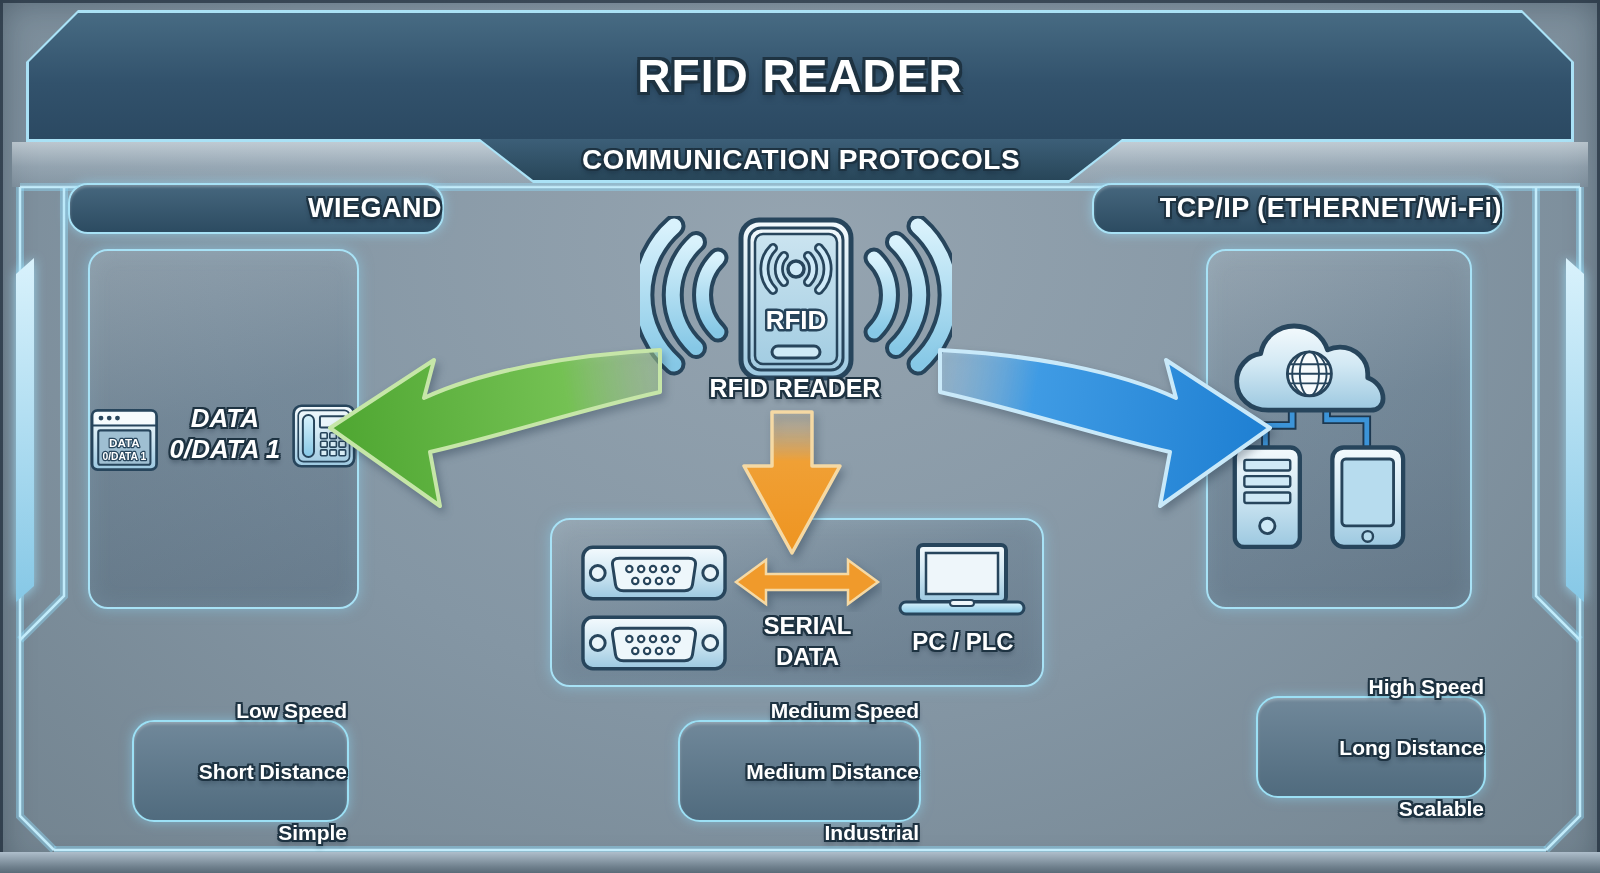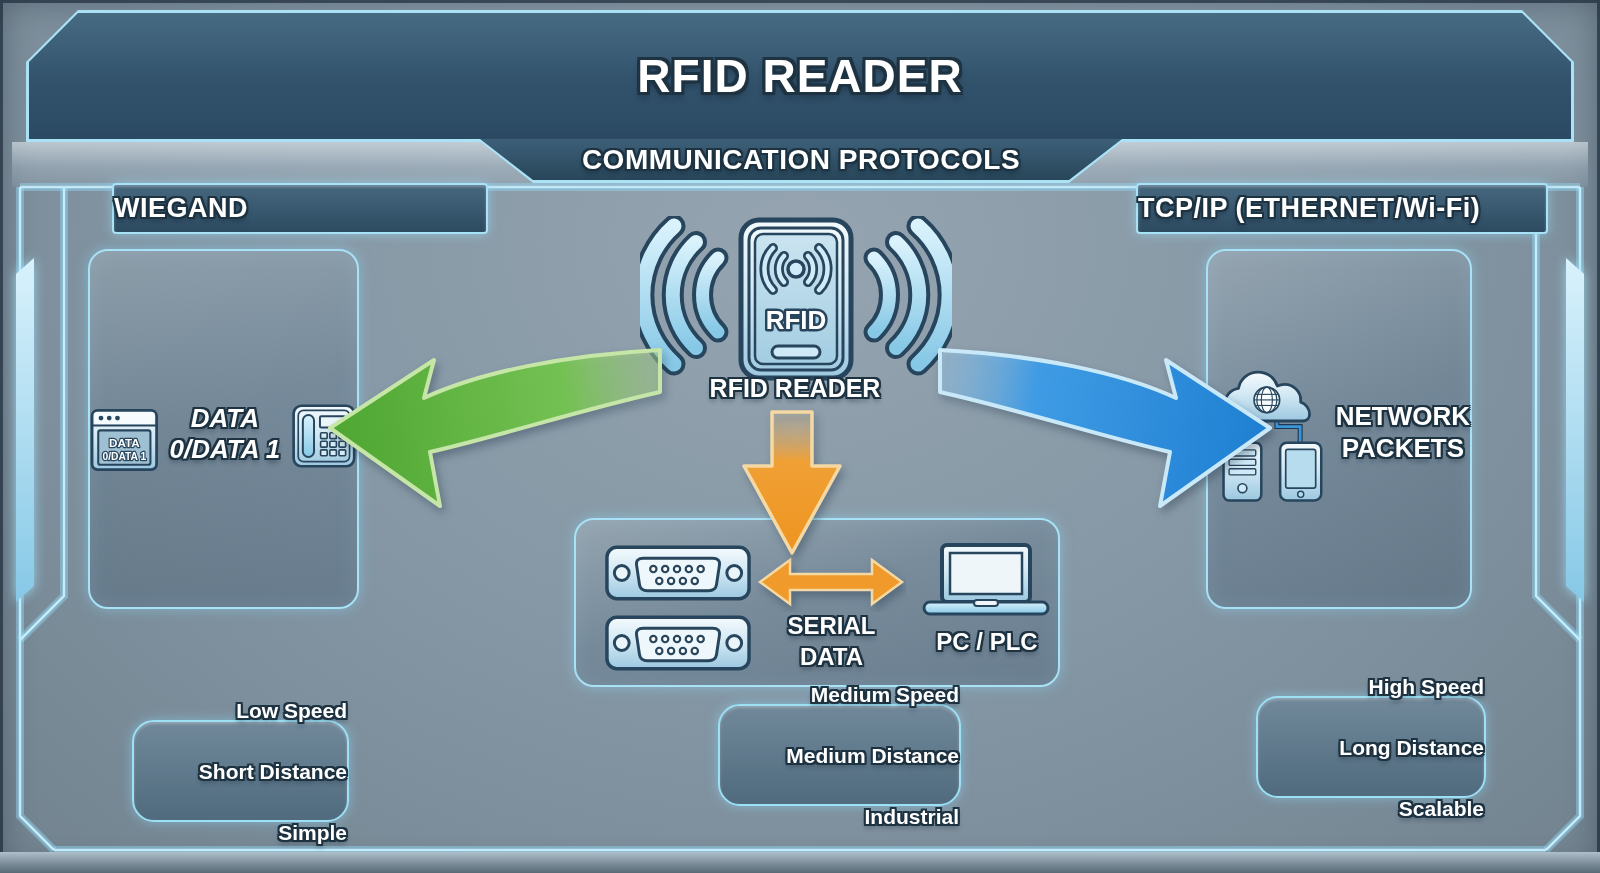--- a/index.html
+++ b/index.html
@@ -34,24 +34,24 @@
   .banner-outer{left:477px;top:139px;width:648px;height:44px;
     clip-path:polygon(0 0,100% 0,calc(100% - 56px) 100%,56px 100%);
     background:rgba(172,228,248,.95);
     filter:drop-shadow(0 2px 7px rgba(150,220,250,.75));}
   .banner-inner{position:absolute;left:3px;right:3px;top:0;bottom:3px;
     clip-path:polygon(0 0,100% 0,calc(100% - 53px) 100%,53px 100%);
     background:linear-gradient(180deg,#3c5f78,#284659);
     display:flex;align-items:center;justify-content:center;}
   .banner-inner span{font-size:28px;letter-spacing:.5px;}
   
-  .pill{height:47px;border-radius:4px;border:2.5px solid #a8e2f6;
+  .pill{height:47px;border-radius:20px;border:2.5px solid #a8e2f6;
     background:linear-gradient(180deg,#46677e,#2c4b61);
     box-shadow:0 0 12px rgba(150,220,248,.6), inset 0 2px 3px rgba(255,255,255,.28);
-    display:flex;align-items:center;justify-content:flex-start;margin-left:44px;}
+    display:flex;align-items:center;justify-content:flex-end;}
   .pill span{font-size:27px;letter-spacing:.5px;}
   
   .panel{border-radius:20px;border:2.5px solid #a8e2f6;
     background:linear-gradient(165deg,rgba(255,255,255,.10),rgba(55,85,110,.20) 45%,rgba(35,60,85,.28));
     box-shadow:0 0 14px rgba(140,215,245,.5), inset 0 0 22px rgba(185,232,250,.12);
     display:flex;align-items:center;}
   
   .sumbox{height:98px;border-radius:22px;border:2.5px solid #9ce0f5;
     background:linear-gradient(180deg,#70889a,#506b7e);
     box-shadow:0 0 12px rgba(140,215,245,.55), inset 0 2px 3px rgba(255,255,255,.25);
@@ -203,21 +203,21 @@
         <path stroke-width="4.5" d="M168 40 A19 19 0 0 1 168 66"></path>
         <path stroke-width="4.5" d="M179 32 A30 30 0 0 1 179 74"></path>
       </g>
   </g>
   <circle cx="156" cy="53" r="8" fill="#cfeaf8" stroke="#27455c" stroke-width="3.5"></circle>
   <text x="156" y="113" font-size="26" text-anchor="middle" stroke-width="5">RFID</text>
   <rect x="132" y="130" width="48" height="12" rx="6" fill="#cfeaf6" stroke="#27455c" stroke-width="3"></rect>
 </svg>
 <div class="abs lbl ol2" style="left:672px;top:374px;width:246px;font-size:25px;">RFID READER</div>
 
-<div class="abs panel" style="left:574px;top:518px;width:482px;height:165px;">
+<div class="abs panel" style="left:550px;top:518px;width:482px;height:165px;padding-left:8px;">
   <svg class="abs" style="left:28px;top:24px;" width="148" height="58" viewBox="0 0 150 58">
     <rect x="3" y="3" width="144" height="52" rx="10" fill="url(#iceGrad)" stroke="#27455c" stroke-width="3.5"></rect>
     <circle cx="18" cy="29" r="7.5" fill="#eaf5fa" stroke="#27455c" stroke-width="3"></circle>
     <circle cx="132" cy="29" r="7.5" fill="#eaf5fa" stroke="#27455c" stroke-width="3"></circle>
     <path d="M40 14 L110 14 Q118 14 117 21 L114 41 Q113 47 106 47 L44 47 Q37 47 36 41 L33 21 Q32 14 40 14 Z" fill="#eef7fb" stroke="#27455c" stroke-width="3"></path>
     <g fill="#fff" stroke="#27455c" stroke-width="2.2">
       <circle cx="50" cy="25" r="3.2"></circle>
         <circle cx="62" cy="25" r="3.2"></circle>
         <circle cx="74" cy="25" r="3.2"></circle>
         <circle cx="86" cy="25" r="3.2"></circle>
@@ -292,32 +292,28 @@
           <rect x="38" y="184" width="48" height="11" rx="2"></rect>
       </g>
       <circle cx="62" cy="219" r="8" fill="#cfe9f6" stroke="#27455c" stroke-width="3"></circle>
     </g>
     <g>
       <rect x="130" y="137" width="74" height="104" rx="12" fill="url(#iceGrad)" stroke="#27455c" stroke-width="4.5"></rect>
       <rect x="140" y="149" width="54" height="70" rx="4" fill="#b7dcee" stroke="#27455c" stroke-width="3"></rect>
       <circle cx="167" cy="230" r="5.5" fill="#b7dcee" stroke="#27455c" stroke-width="2.5"></circle>
     </g>
   </svg>
-  <div class="lbl ol2" style="font-size:26px;line-height:32px;margin-top:6px;">
-    <div>NETWORK</div>
-    <div>PACKETS</div>
-  </div>
 </div>
 
 <div class="abs sumbox" style="left:132px;top:720px;width:213px;">
   <div class="ol2">Low Speed</div>
   <div class="ol2">Short Distance</div>
   <div class="ol2">Simple</div>
 </div>
-<div class="abs sumbox" style="left:678px;top:704px;width:239px;margin-left:40px;">
+<div class="abs sumbox" style="left:678px;top:720px;width:239px;">
   <div class="ol2">Medium Speed</div>
   <div class="ol2">Medium Distance</div>
   <div class="ol2">Industrial</div>
 </div>
 <div class="abs sumbox" style="left:1256px;top:696px;width:212px;padding-left:14px;">
   <div class="ol2">High Speed</div>
   <div class="ol2">Long Distance</div>
   <div class="ol2">Scalable</div>
 </div>
 

